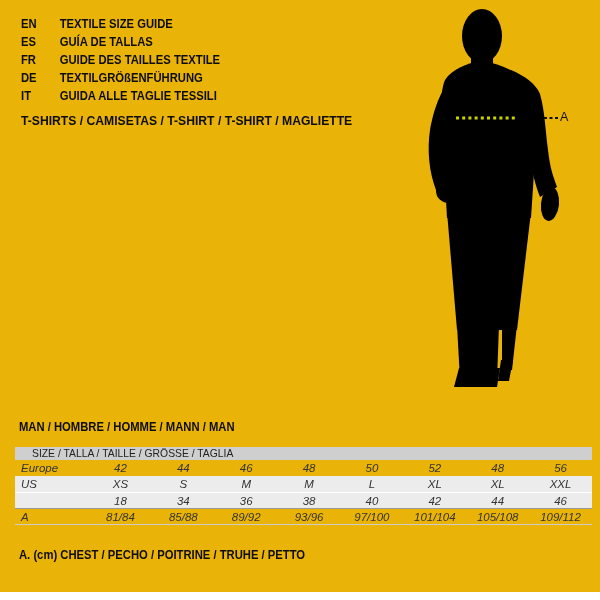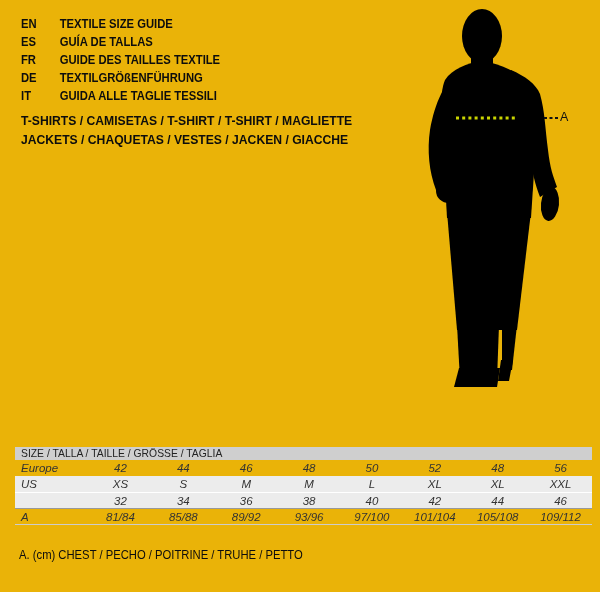--- a/index.html
+++ b/index.html
@@ -21,30 +21,30 @@
 
   
   .man-svg{position:absolute;left:405px;top:0;width:195px;height:400px;}
   .measure-a{position:absolute;left:560px;top:110px;font-size:12.5px;color:#111;line-height:14px;}
 
   
   .man-title{position:absolute;left:19px;top:420px;font-weight:bold;font-size:12.5px;color:#0d0d0d;}
 
   
   .size-table{position:absolute;left:15px;top:447px;width:577px;border-bottom:1px solid #ccc;}
-  .thead{height:13px;line-height:13px;background:#cfcfcf;padding-left:6px;font-size:11.5px;color:#222;}
+  .thead{height:13px;line-height:13px;background:#cfcfcf;padding-left:17px;font-size:11.5px;color:#222;}
   .trow{display:flex;height:16px;align-items:center;font-size:11.5px;color:#333;box-sizing:border-box;font-style:italic;}
   .trow.shade{background:#ececec;}
   .trow.shade + .trow.shade{border-top:1px solid #fff;}
   .trow.row-a{border-top:1px solid #999;}
   .cl{width:68px;padding-left:6px;}
   .c{width:62.9px;text-align:center;}
 
   
-  .footnote{position:absolute;left:19px;top:548px;font-weight:normal;font-size:12.5px;color:#0d0d0d;}
+  .footnote{position:absolute;left:19px;top:548px;font-weight:bold;font-size:12.5px;color:#0d0d0d;}
 </style>
 </head>
 <body>
 
 <div class="canvas">
 
   <div class="lang-block">
     <div class="lang-row">
       <span class="lang-code">EN</span>
       <span class="lang-text">TEXTILE SIZE GUIDE</span>
@@ -62,21 +62,20 @@
       <span class="lang-text">TEXTILGRÖßENFÜHRUNG</span>
     </div>
     <div class="lang-row">
       <span class="lang-code">IT</span>
       <span class="lang-text">GUIDA ALLE TAGLIE TESSILI</span>
     </div>
   </div>
 
   <div class="garments">
     <div><span class="cond">T-SHIRTS / CAMISETAS / T-SHIRT / T-SHIRT / MAGLIETTE</span></div>
-    <div><span class="cond">JACKETS / CHAQUETAS / VESTES / JACKEN / GIACCHE</span></div>
   </div>
 
   <svg class="man-svg" viewBox="0 0 195 400">
     <g fill="#000">
 
       <ellipse cx="77" cy="36" rx="20" ry="27"></ellipse>
       <rect x="66" y="48" width="22" height="26"></rect>
 
       <path d="M 77,61 C 62,63 47,69 40,80 C 37,87 36,97 36,110 L 42,218 L 126,218 L 133,112 C 133,97 127,87 119,79 C 107,69 92,63 77,61 Z"></path>
 
@@ -93,20 +92,21 @@
 
       <path d="M 54,368 L 95,368 L 92,387 L 49,387 Z"></path>
       <path d="M 96,360 L 108,360 L 104,381 L 93,381 Z"></path>
     </g>
 
     <line x1="51" y1="118" x2="113" y2="118" stroke="#cad500" stroke-width="3" stroke-dasharray="3 3.2"></line>
     <line x1="139" y1="118" x2="154" y2="118" stroke="#111" stroke-width="2" stroke-dasharray="3 2.5"></line>
   </svg>
   <span class="measure-a">A</span>
 
+  <div class="man-title"><span class="cond">MAN / HOMBRE / HOMME / MANN / MAN</span></div>
 
   <div class="size-table">
     <div class="thead">
       <span class="cond">SIZE / TALLA / TAILLE / GRÖSSE / TAGLIA</span>
     </div>
 
     <div class="trow">
       <span class="cl">Europe</span>
       <span class="c">42</span>
       <span class="c">44</span>
@@ -125,21 +125,21 @@
       <span class="c">M</span>
       <span class="c">M</span>
       <span class="c">L</span>
       <span class="c">XL</span>
       <span class="c">XL</span>
       <span class="c">XXL</span>
     </div>
 
     <div class="trow shade">
       <span class="cl"></span>
-      <span class="c">32</span>
+      <span class="c">18</span>
       <span class="c">34</span>
       <span class="c">36</span>
       <span class="c">38</span>
       <span class="c">40</span>
       <span class="c">42</span>
       <span class="c">44</span>
       <span class="c">46</span>
     </div>
 
     <div class="trow row-a">

